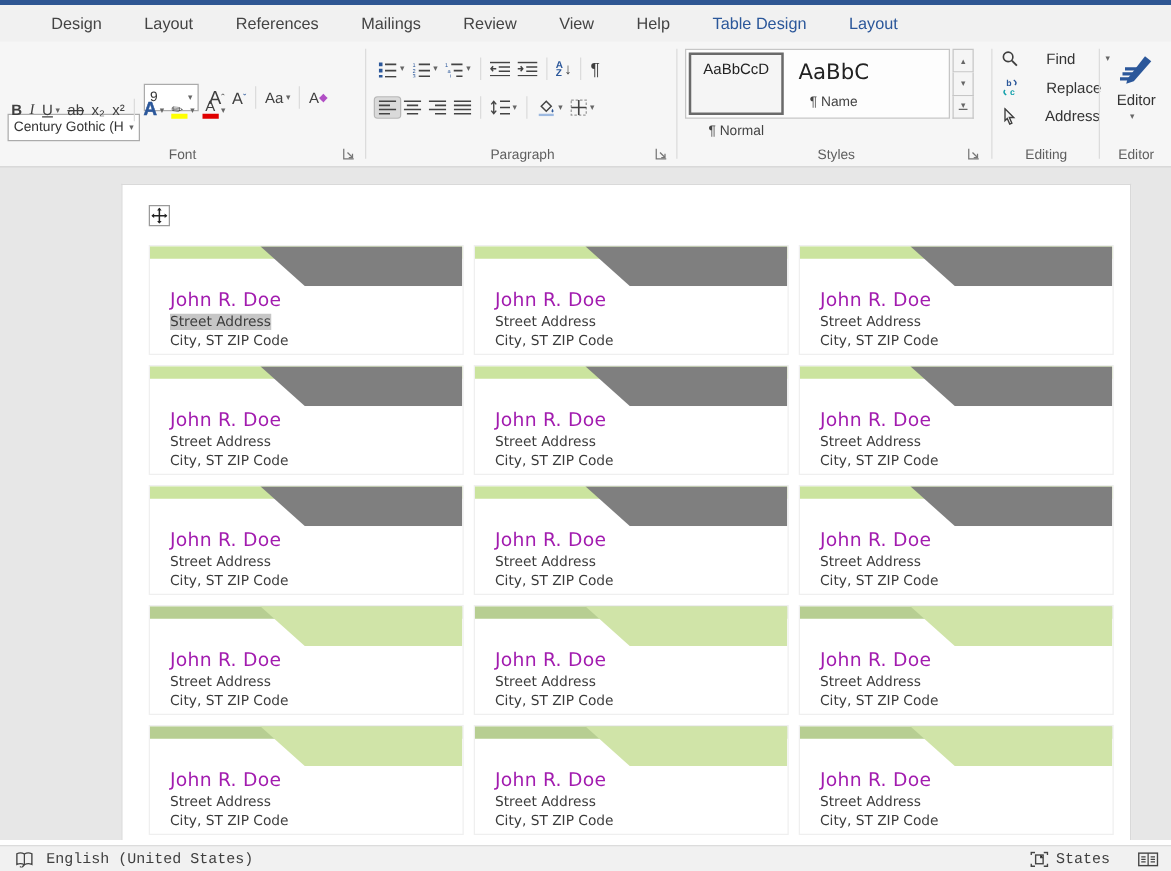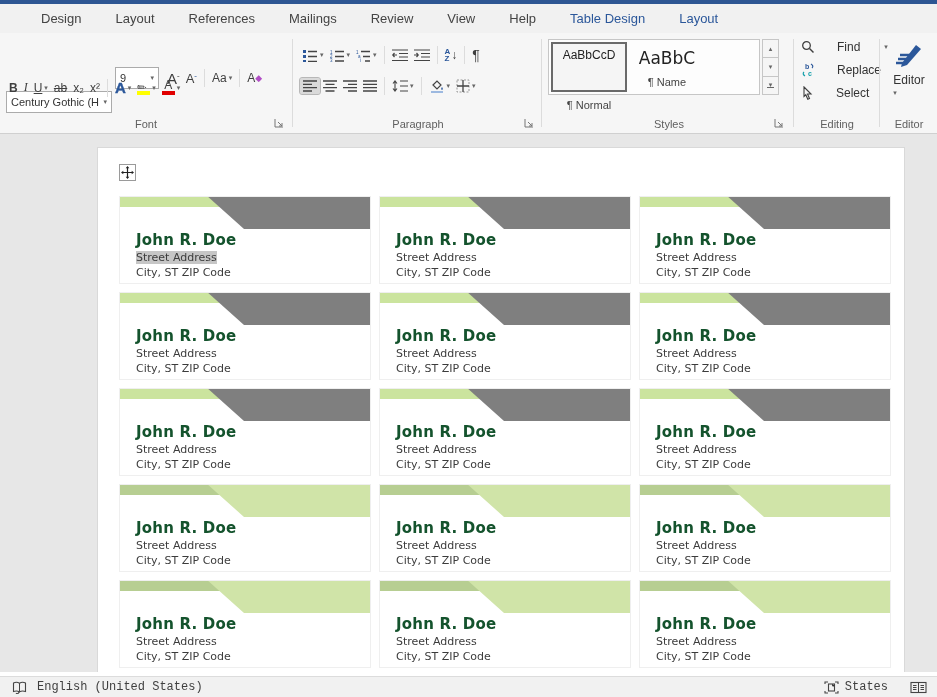--- a/index.html
+++ b/index.html
@@ -62,21 +62,21 @@
     border:1px solid #d9d9d9; border-bottom:none; }
   .move-handle { position:absolute; left:21px; top:16px; width:17px; height:17px;
     border:1px solid #9a9a9a; background:#fff; display:flex; align-items:center; justify-content:center; }
   .grid { position:absolute; left:21px; top:48px; display:grid;
     grid-template-columns:repeat(3,252px); grid-template-rows:repeat(5,88px); gap:8px; }
   .card { position:relative; background:#fff; border:1px solid #efefef; overflow:hidden; }
   .stripe { position:absolute; top:0; left:0; right:0; height:10px; }
   .banner { position:absolute; top:0; left:0; right:0; height:32px;
     clip-path:polygon(35.3% 0, 100% 0, 100% 100%, 49.6% 100%); }
   .card-text { position:absolute; left:16px; top:33px; font-family:"DejaVu Sans", sans-serif; }
-  .card-name { font-size:15px; font-weight:bold; color:#14532d; line-height:20px; letter-spacing:.2px; }
+  .card-name { font-size:15px; font-weight:normal; color:#a21caf; line-height:20px; letter-spacing:.2px; }
   .card-addr { font-size:11px; color:#3c3c3c; line-height:15px; }
 
   
   .sliver { position:absolute; bottom:21px; left:0; right:0; height:4px; background:#fff; }
   .statusbar { position:absolute; bottom:0; left:0; right:0; height:21px; background:#f1f1f1;
     border-top:1px solid #dcdcdc; display:flex; align-items:center; font-size:12px; color:#3f3f3f;font-family:Liberation Mono, monospace; }
   .status-left { display:flex; align-items:center; gap:10px; padding-left:12px; }
   .status-right { margin-left:auto; display:flex; align-items:center; gap:6px; padding-right:10px; }
 
   .blue { color:#2b579a; }
@@ -337,21 +337,21 @@
             <text x="7" y="13" font-size="7" fill="#13a0ab" font-weight="bold">c</text>
             <path d="M3 9 q-2 2 1 4" fill="none" stroke="#13a0ab" stroke-width="1.2"></path>
             <path d="M11 5 q2 -2 -1 -4" fill="none" stroke="#2b579a" stroke-width="1.2"></path>
           </svg>
         <span>Replace</span>
       </div>
       <div class="edit-item" style="top:53px;">
         <svg width="13" height="14" viewBox="0 0 13 14">
             <path d="M3 1 L10 8 L6.5 8 L8.5 12.5 L6.8 13.3 L4.8 8.8 L3 10.5 Z" fill="none" stroke="#3f3f3f" stroke-width="1.1"></path>
           </svg>
-        <span>Select</span>
+        <span>Address</span>
         <span class="caret">▾</span>
       </div>
       <div class="grp-label">Editing</div>
     </div>
     <div class="vsep" style="left:879px;"></div>
 
     <div class="rgroup" style="left:881px; width:56px;">
       <div class="editor-btn">
         <svg width="30" height="28" viewBox="0 0 30 28" style="margin:0 auto;">
           <path d="M8 22 L22 4 L27 8 L13 24 L7 26 Z" fill="#2b579a"></path>

